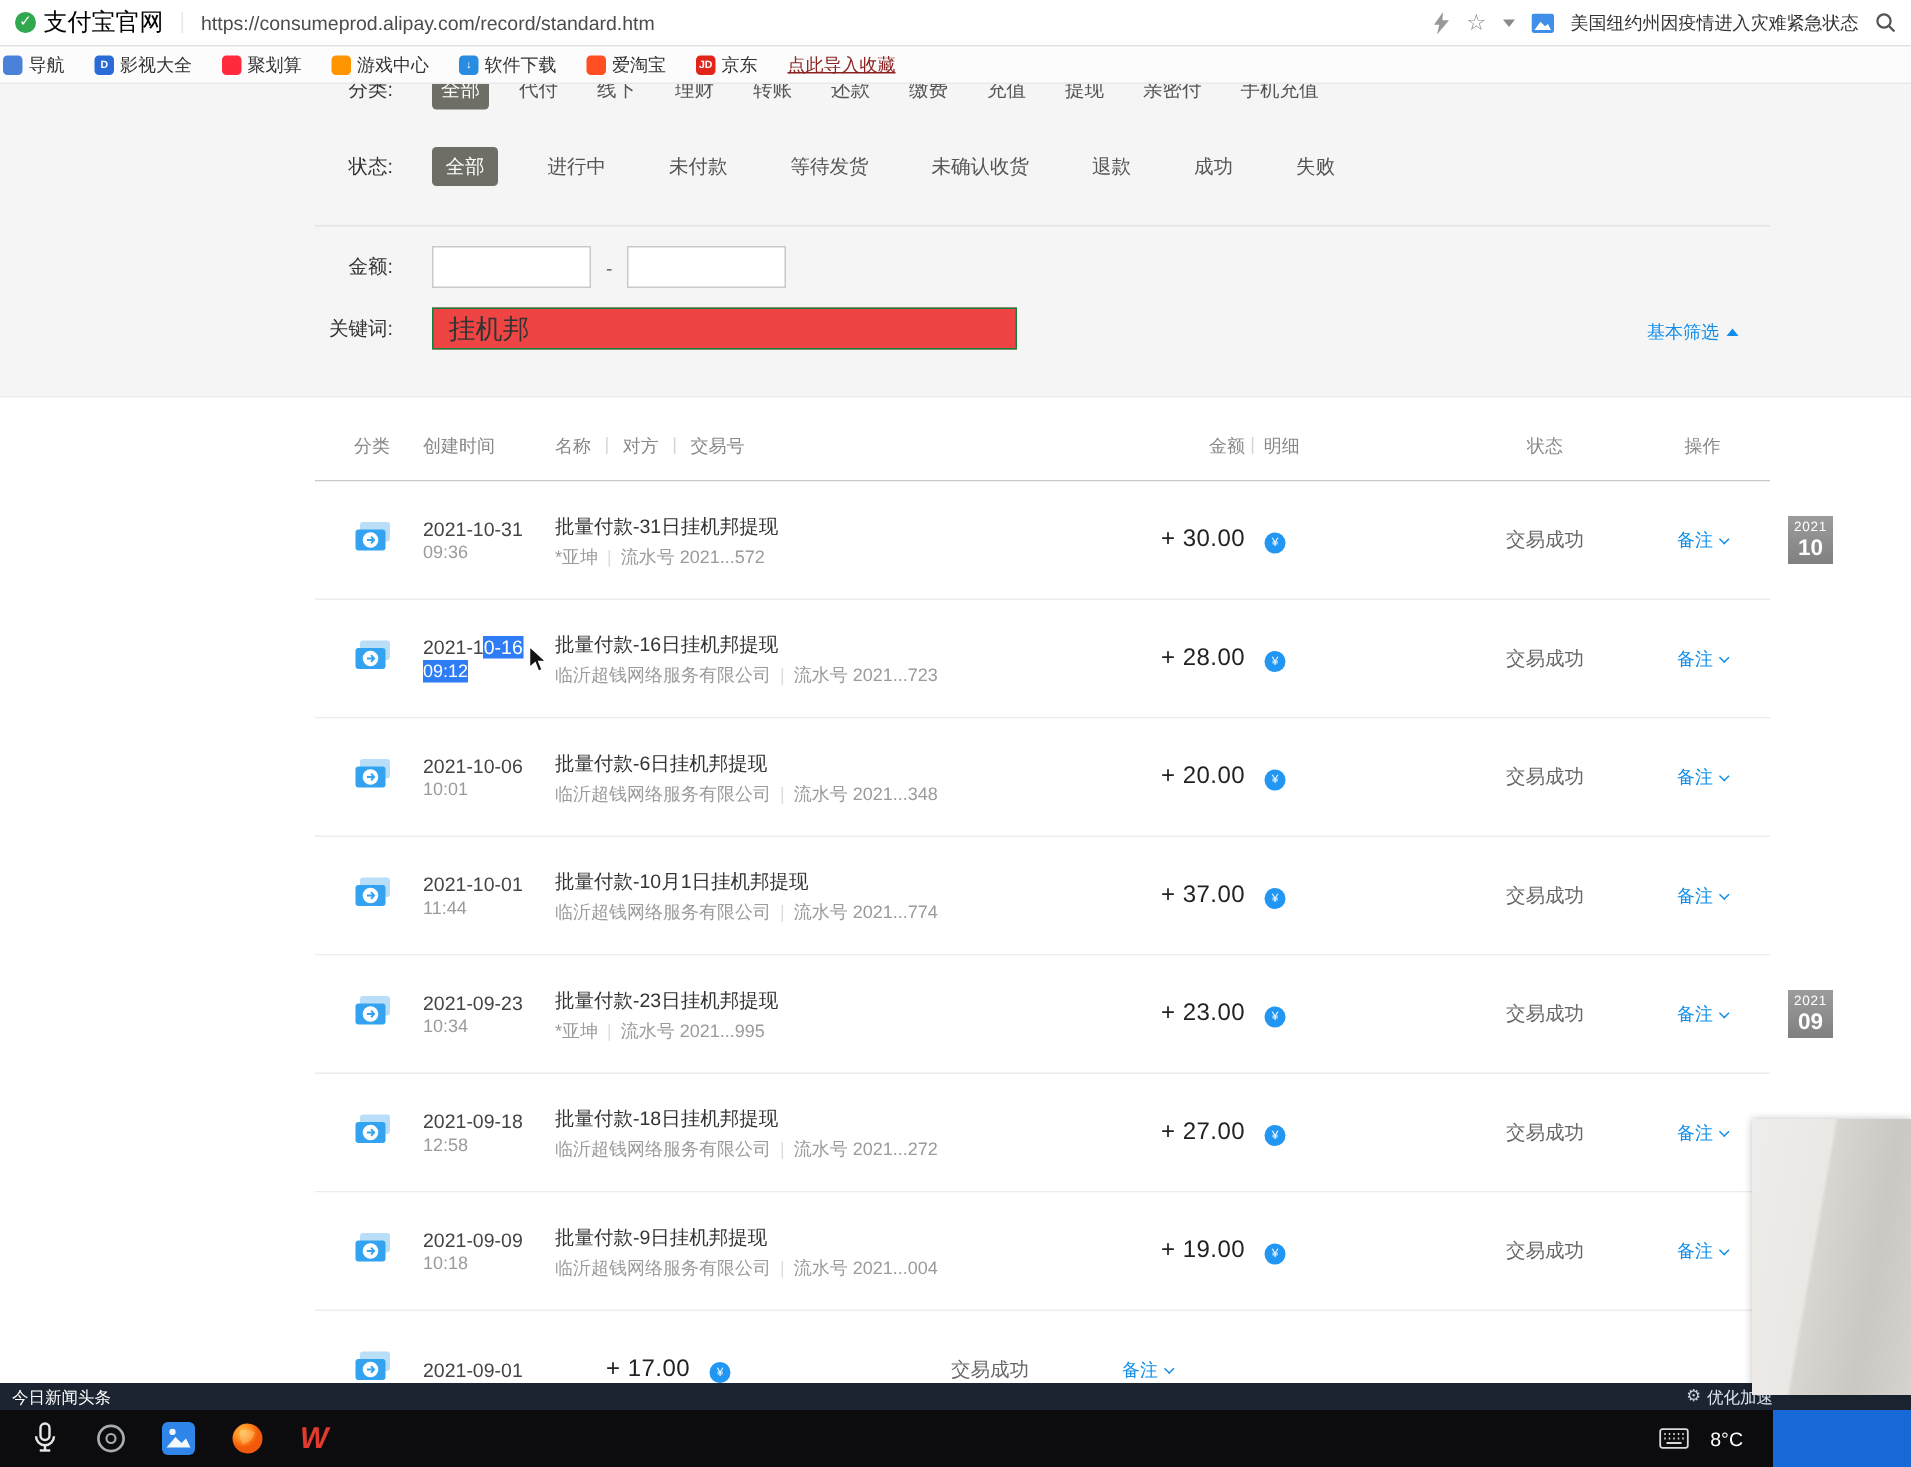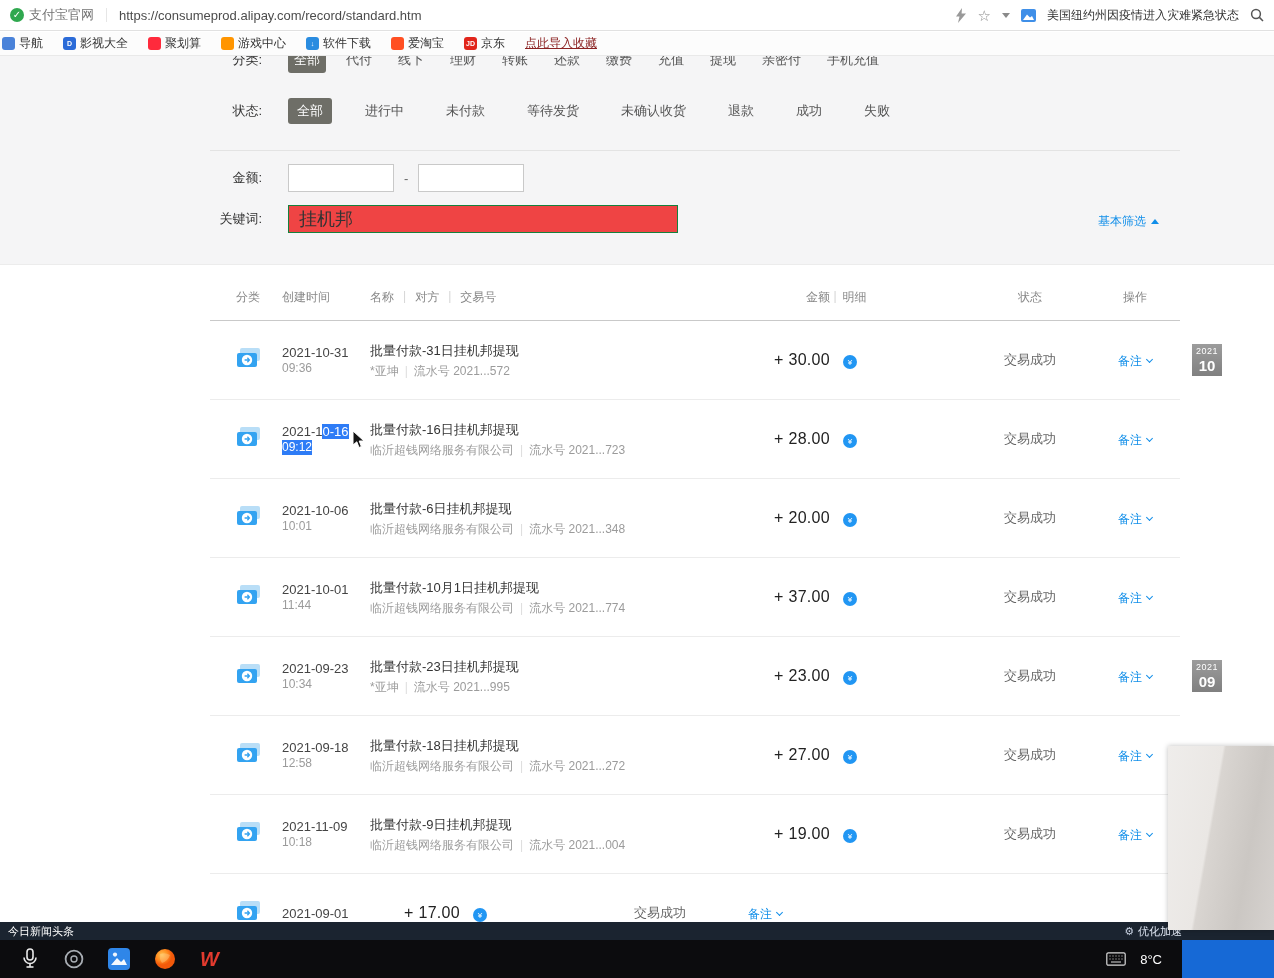--- a/index.html
+++ b/index.html
@@ -4,21 +4,21 @@
 <style>
   *{margin:0;padding:0;box-sizing:border-box}
   html,body{width:1274px;height:978px;overflow:hidden}
   body{font-family:"Liberation Sans","DejaVu Sans",sans-serif;background:#fff}
   #screen{position:relative;width:1274px;height:978px;overflow:hidden;background:#fff}
 
   
   .topbar{position:absolute;left:0;top:0;width:100%;height:31px;background:#fff;border-bottom:1px solid #e1e1e1;display:flex;align-items:center;padding:0 10px;gap:8px;z-index:80}
   .verified{display:flex;align-items:center;gap:5px}
   .vbadge{width:14px;height:14px;border-radius:50%;background:#2fa84f;color:#fff;font-size:10px;line-height:14px;text-align:center}
-  .vlabel{color:#737373;font-size:13px;white-space:nowrap}
+  .vlabel{color:#000000;font-size:16px;white-space:nowrap}
   .tb-div{width:1px;height:14px;background:#e6e6e6;margin:0 4px}
   .url{font-size:13px;color:#4c4c4c;flex:1;white-space:nowrap;overflow:hidden}
   .tb-right{display:flex;align-items:center;gap:11px}
   .ticon{display:inline-flex;align-items:center;justify-content:center;color:#8a8a8a}
   .star{font-size:15px;color:#8a8a8a;line-height:1}
   .chev-sm{width:0;height:0;border-left:4px solid transparent;border-right:4px solid transparent;border-top:5px solid #8a8a8a}
   .news-head{font-size:12px;color:#333;white-space:nowrap}
 
   
   .bookmarks{position:absolute;top:32px;left:0;width:100%;height:24px;background:#fcfcfc;border-bottom:1px solid #e9e9e9;display:flex;align-items:center;gap:20px;padding-left:2px;font-size:12px;color:#333;z-index:79}
@@ -440,21 +440,21 @@
       <span class="cat-icon">
         <svg width="26" height="22" viewBox="0 0 26 22">
                   <rect x="4" y="1" width="20" height="13" rx="2" fill="#b9def7"></rect>
                   <rect x="1" y="6" width="20" height="14" rx="2" fill="#33a3f1"></rect>
                   <circle cx="11" cy="13" r="5.2" fill="#fff"></circle>
                   <path d="M8.6 13h4.4M11.4 10.8l2 2.2-2 2.2" stroke="#33a3f1" stroke-width="1.3" fill="none"></path>
                 </svg>
       </span>
     </span>
     <span class="w-date col-date">
-      <span class="rd">2021-11-09</span>
+      <span class="rd">2021-09-09</span>
       <span class="rt">10:18</span>
     </span>
     <span class="w-name">
       <span class="rn">批量付款-9日挂机邦提现</span>
       <span class="rs">
         <span>临沂超钱网络服务有限公司</span><span class="sep">|</span><span>流水号 2021...004</span>
       </span>
     </span>
     <span class="w-amount amt">+ 19.00</span>
     <span class="w-detail">

